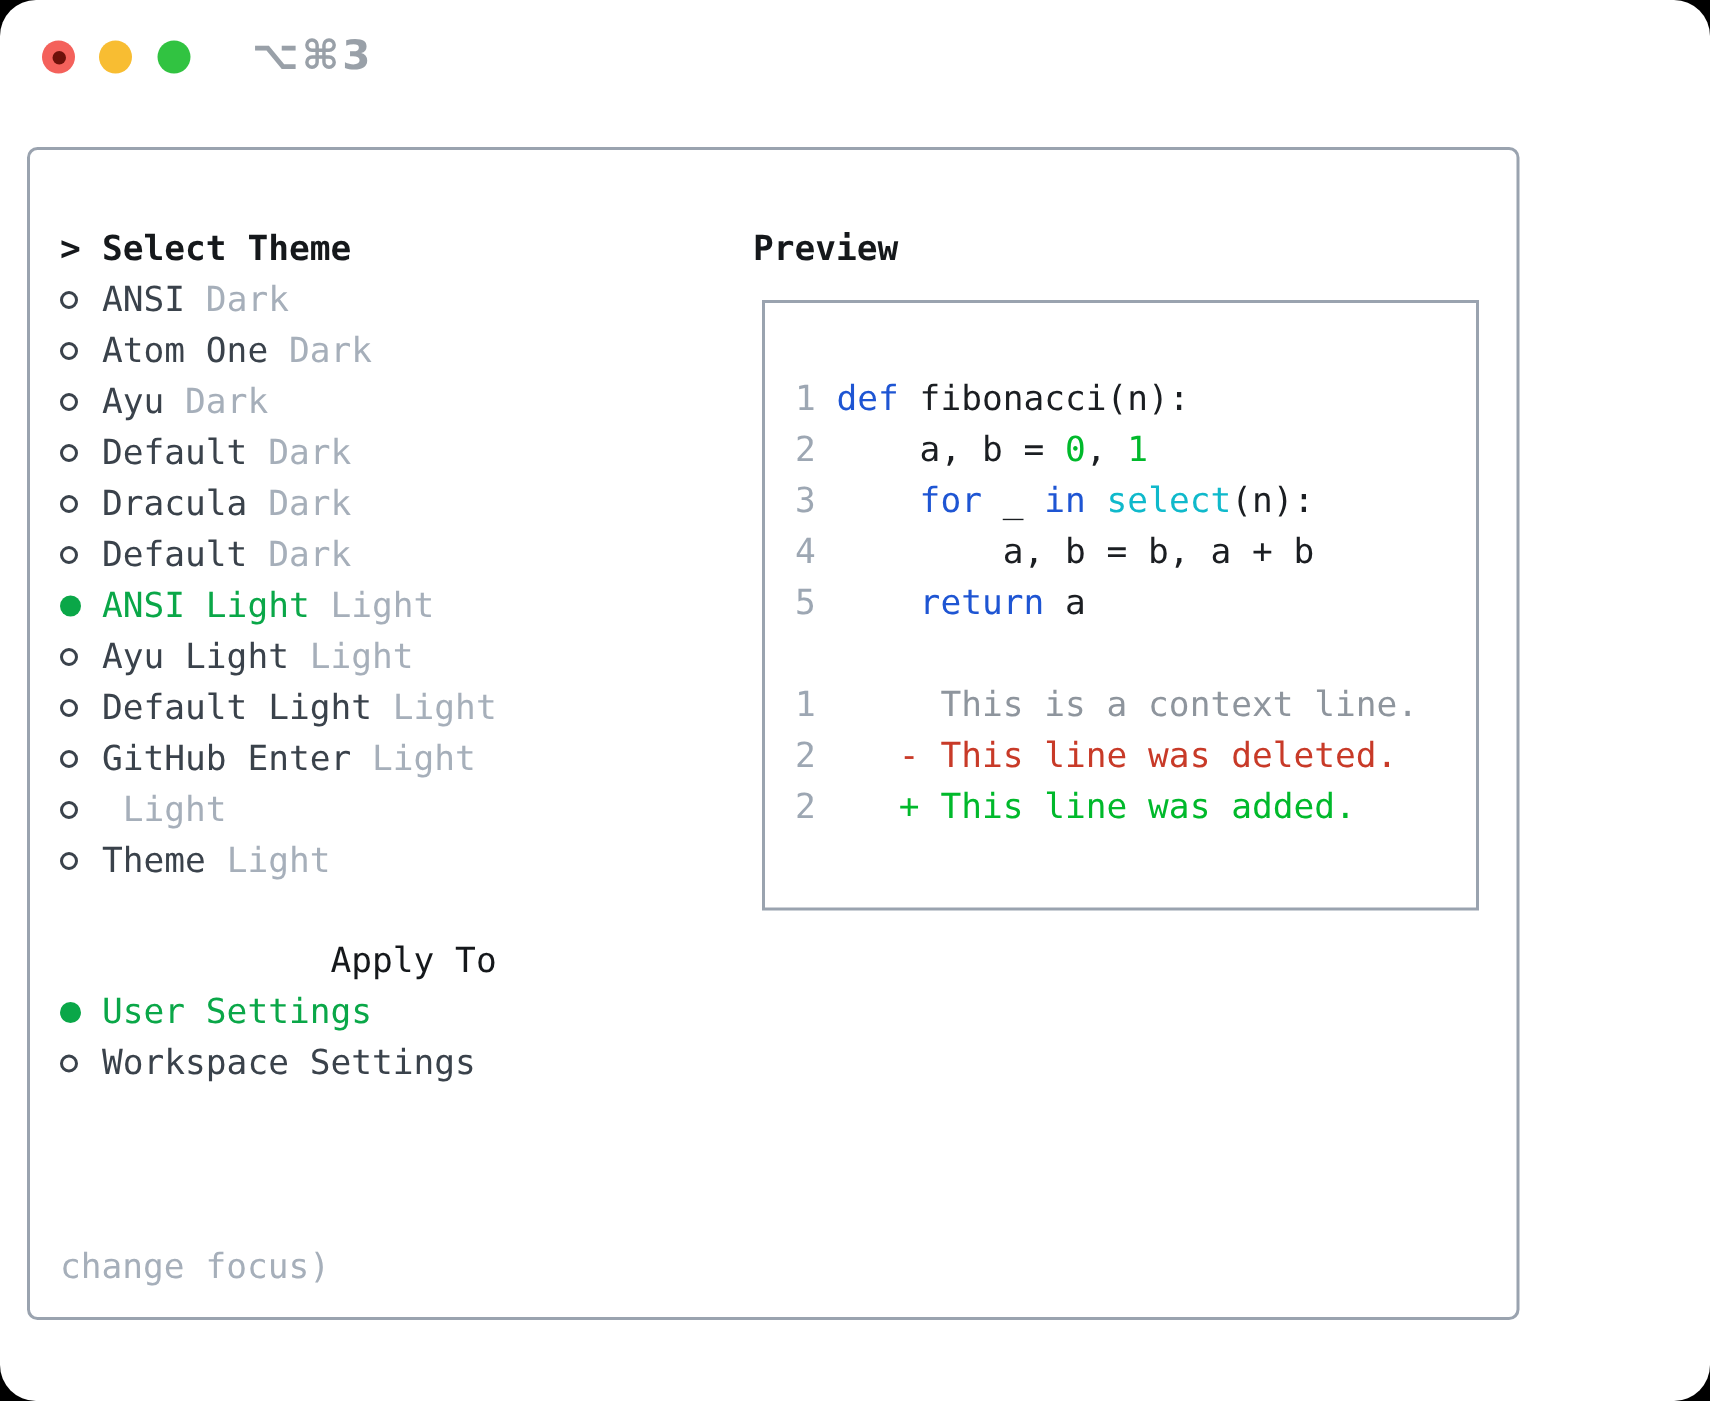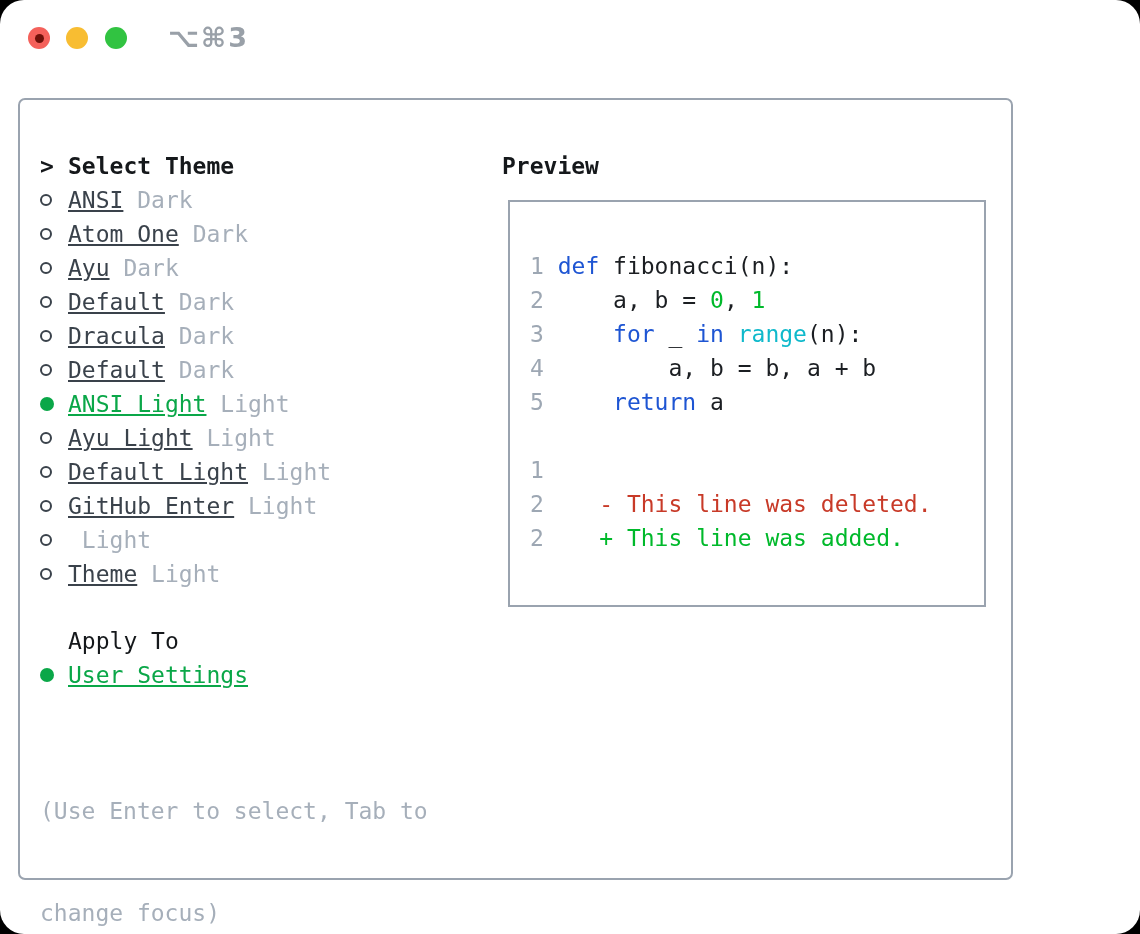--- a/index.html
+++ b/index.html
@@ -43,24 +43,24 @@
     border:2px solid var(--border_gray);border-radius:7px;background:#fff;}
 
   
   .left-col{position:absolute;left:20px;top:49px;font-size:23px;line-height:34px;color:var(--text_dark);}
   .row{display:flex;align-items:center;height:34px;white-space:pre;}
   .bullet-col{display:inline-flex;width:28px;align-items:center;flex:0 0 28px;}
   .prompt{font-weight:bold;color:var(--text_black);}
   .header-text{font-weight:bold;color:var(--text_black);}
   .radio{width:12px;height:12px;border-radius:50%;border:2px solid var(--text_dark);box-sizing:border-box;}
   .radio.selected{width:14px;height:14px;border:none;background:var(--accent_green);}
-  .item-name{color:var(--text_dark);text-decoration:underline;}
+  .item-name{color:var(--text_dark);}
   .item-name.selected{color:var(--accent_green);}
   .item-tag{color:var(--muted_gray);}
-  .apply-header{color:var(--text_black);}
+  .apply-header{color:var(--text_black);justify-content:flex-end;}
   .spacer33{height:33px;}
   .spacer34{height:34px;}
   .hint{color:var(--muted_gray);font-size:23px;line-height:34px;white-space:pre;}
 
   
   .preview-title{position:absolute;left:482px;top:49px;height:34px;line-height:34px;
     font-size:23px;font-weight:bold;color:var(--text_black);}
   .preview-box{position:absolute;left:488px;top:100px;width:478px;height:407px;box-sizing:border-box;
     border:2px solid var(--border_gray);background:#fff;padding:47px 0 0 20px;overflow:hidden;}
   .code-row{display:flex;height:34px;line-height:34px;font-size:23px;white-space:pre;}
@@ -114,41 +114,41 @@
 
         <div class="spacer33"></div>
 
         <div class="row apply-header">
           <span class="bullet-col"></span>
           <span>Apply To</span>
         </div>
 
         <div id="apply-list">
             <div class="row"><span class="bullet-col"><span class="radio selected"></span></span><span class="item-name selected">User Settings</span></div>
+            <div class="row"><span class="bullet-col"><span class="radio"></span></span><span class="item-name">Workspace Settings</span></div>
           </div>
 
         <div class="spacer34"></div>
 
         <div class="hint">
-          <div>(Use Enter to select, Tab to</div>
           <div>change focus)</div>
         </div>
       </div>
 
       <div class="preview-title">Preview</div>
 
       <div class="preview-box">
         <div id="code">
             <div class="code-row"><span class="lineno">1</span><span class="code-text"><span class="tok-kw">def</span><span class="tok-fg"> fibonacci(n):</span></span></div>
             <div class="code-row"><span class="lineno">2</span><span class="code-text"><span class="tok-fg">    a, b = </span><span class="tok-num">0</span><span class="tok-fg">, </span><span class="tok-num">1</span></span></div>
-            <div class="code-row"><span class="lineno">3</span><span class="code-text"><span class="tok-fg">    </span><span class="tok-kw">for</span><span class="tok-fg"> _ </span><span class="tok-kw">in</span><span class="tok-fg"> </span><span class="tok-fn">range</span><span class="tok-fg">(n):</span></span></div>
+            <div class="code-row"><span class="lineno">3</span><span class="code-text"><span class="tok-fg">    </span><span class="tok-kw">for</span><span class="tok-fg"> _ </span><span class="tok-kw">in</span><span class="tok-fg"> </span><span class="tok-fn">select</span><span class="tok-fg">(n):</span></span></div>
             <div class="code-row"><span class="lineno">4</span><span class="code-text"><span class="tok-fg">        a, b = b, a + b</span></span></div>
             <div class="code-row"><span class="lineno">5</span><span class="code-text"><span class="tok-fg">    </span><span class="tok-kw">return</span><span class="tok-fg"> a</span></span></div>
             <div class="code-row"><span class="lineno"></span><span class="code-text"></span></div>
-            <div class="code-row"><span class="lineno">1</span></div>
+            <div class="code-row"><span class="lineno">1</span><span class="code-text"><span class="tok-ctx">     This is a context line.</span></span></div>
             <div class="code-row"><span class="lineno">2</span><span class="code-text"><span class="tok-del">   - This line was deleted.</span></span></div>
             <div class="code-row"><span class="lineno">2</span><span class="code-text"><span class="tok-add">   + This line was added.</span></span></div>
           </div>
       </div>
 
     </div>
   </div>
 </div>
 
 </body></html>

